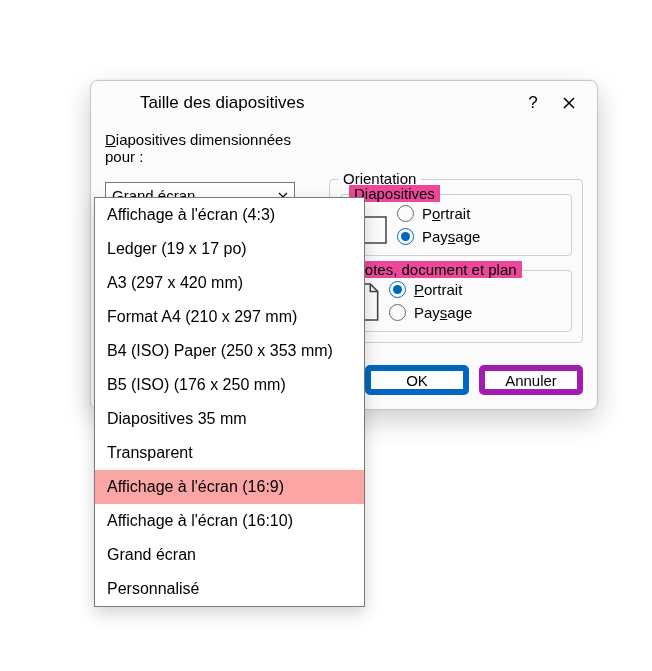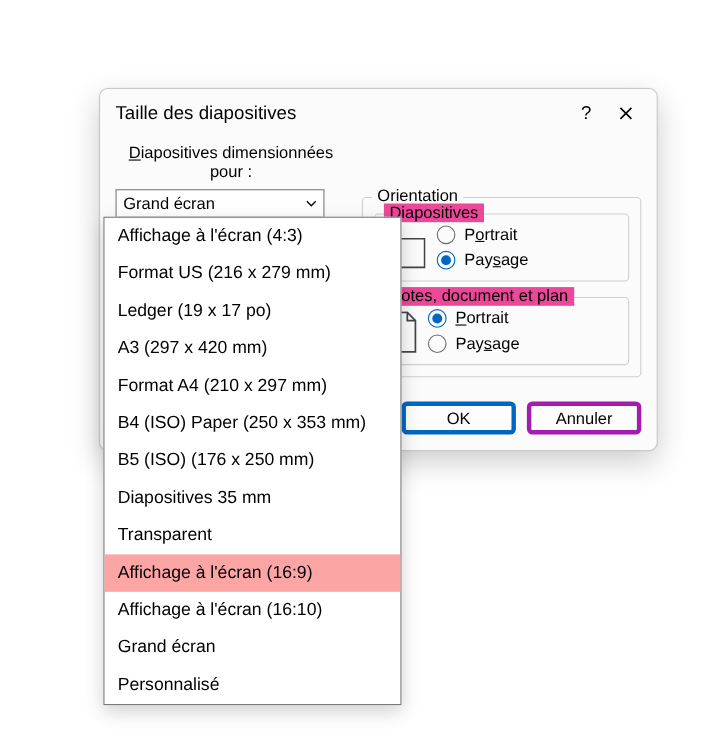--- a/index.html
+++ b/index.html
@@ -20,20 +20,21 @@
     width: 508px;
     background: #fbfbfb;
     border: 1px solid #c8c8c8;
     border-radius: 8px;
     box-shadow: 0 10px 28px rgba(0,0,0,.20), 0 0 0 1px rgba(0,0,0,.02);
   }
   .titlebar {
     display: flex;
     align-items: center;
     padding: 8px 10px 6px 14px;
+    margin-left: 35px;
   }
   .titlebar-title {
     flex: 1;
     font-size: 17px;
   }
   .tb-btn {
     width: 36px;
     height: 28px;
     display: flex;
     align-items: center;
@@ -44,22 +45,21 @@
   .tb-btn svg { width: 14px; height: 14px; stroke: #000; stroke-width: 1.5; fill: none; }
   .body {
     display: flex;
     padding: 8px 14px 12px 14px;
     gap: 14px;
   }
   .left { width: 210px; }
   .right { flex: 1; margin-top: 48px; }
   .field-label {
     font-size: 15px;
-    margin-bottom: 7px;
-    text-align: center;
+    margin-bottom: 17px;
   }
   .underline { text-decoration: underline; text-decoration-thickness:1px; }
   .combo {
     width: 190px;
     height: 26px;
     border: 1px solid #7a7a7a;
     background: #fff;
     display: flex;
     align-items: center;
     padding: 0 2px 0 6px;
@@ -118,21 +118,21 @@
   .radio.checked .radio-ind { border-color: #0067c0; }
   .radio.checked .radio-ind::after {
     content:""; width:9px; height:9px; border-radius:50%; background:#0067c0;
   }
   .buttons {
     display:flex; justify-content:flex-end; gap:10px;
     padding: 0 14px 14px 14px;
   }
   .btn {
     min-width: 104px; height: 30px;
-    border: 4px solid #a21caf; border-radius: 5px;
+    border: 6px solid #a21caf; border-radius: 5px;
     background: #fdfdfd;
     display:flex; align-items:center; justify-content:center;
     font-size: 15px;
   }
   .btn.primary { border-color: #0067c0; }
 
   
   .dropdown {
     position: absolute;
     left: 94px;
@@ -233,21 +233,20 @@
   </div>
 
   <div class="buttons">
     <div class="btn primary">OK</div>
     <div class="btn">Annuler</div>
   </div>
 </div>
 
 <div class="dropdown" id="dropdown">
     <div class="dd-item">Affichage à l'écran (4:3)</div>
-    <div class="dd-item">Format US (216 x 279 mm)</div>
     <div class="dd-item">Ledger (19 x 17 po)</div>
     <div class="dd-item">A3 (297 x 420 mm)</div>
     <div class="dd-item">Format A4 (210 x 297 mm)</div>
     <div class="dd-item">B4 (ISO) Paper (250 x 353 mm)</div>
     <div class="dd-item">B5 (ISO) (176 x 250 mm)</div>
     <div class="dd-item">Diapositives 35 mm</div>
     <div class="dd-item">Transparent</div>
     <div class="dd-item hover">Affichage à l'écran (16:9)</div>
     <div class="dd-item">Affichage à l'écran (16:10)</div>
     <div class="dd-item">Grand écran</div>

